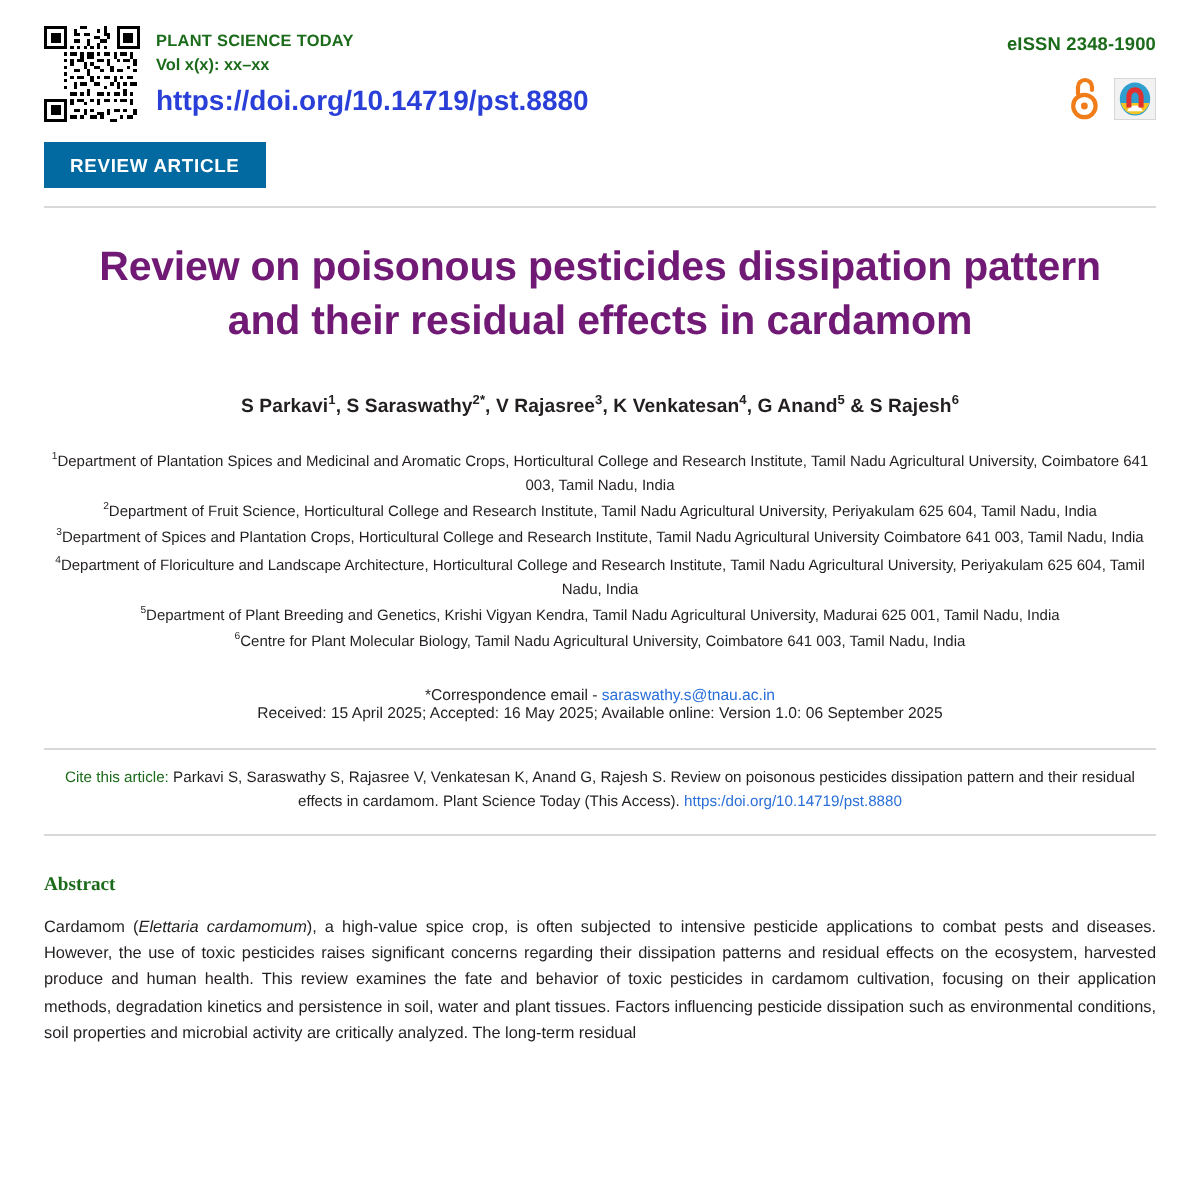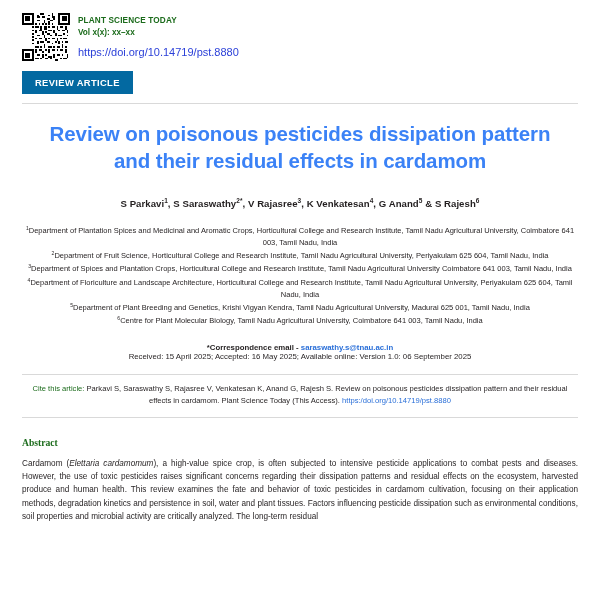--- a/index.html
+++ b/index.html
@@ -50,22 +50,22 @@
     font-weight: bold;
     color: #1b6b1b;
     letter-spacing: .15px;
   }
   .journal-vol {
     font-size: 8.2px;
     font-weight: bold;
     color: #1b6b1b;
   }
   .journal-doi {
-    font-size: 11px;
-    font-weight: normal;
+    font-size: 14px;
+    font-weight: bold;
     color: #2a3fd8;
     text-decoration: none;
     display: inline-block;
   }
   .masthead-right {
     text-align: right;
     padding-top: 4px;
   }
   .eissn {
     font-size: 9.2px;
@@ -99,21 +99,21 @@
   .rule {
     border: 0;
     border-top: 1px solid #d9d9d9;
     margin: 0;
   }
   .rule-top { margin-top: 9px; }
 
   
   .title {
     text-align: center;
-    color: #3b82f6;
+    color: #701a75;
     font-size: 20.5px;
     font-weight: bold;
     line-height: 1.32;
     margin: 16px 8px 0 8px;
     letter-spacing: -.1px;
   }
 
   
   .authors {
     text-align: center;
@@ -135,21 +135,20 @@
     line-height: 1.62;
     color: #231f20;
     margin: 0 2px 1px 2px;
   }
 
   
   .correspondence {
     text-align: center;
     font-size: 7.8px;
     margin-top: 16px;
-    font-weight: bold;
   }
   .corr-email {
     color: #2a6fd8;
     text-decoration: none;
   }
   .dates {
     text-align: center;
     font-size: 7.8px;
     color: #231f20;
   }
@@ -321,20 +320,37 @@
           <rect x="25" y="27" width="2" height="1"></rect>
         </g>
       </svg>
       <div class="journal-lines">
         <div class="journal-name">PLANT SCIENCE TODAY</div>
         <div class="journal-vol">Vol x(x): xx–xx</div>
         <a class="journal-doi" href="#">https://doi.org/10.14719/pst.8880</a>
       </div>
     </div>
 
+    <div class="masthead-right">
+      <div class="eissn">eISSN 2348-1900</div>
+      <div class="badges">
+        <svg class="oa-icon" width="15" height="22" viewBox="0 0 15 22">
+          <path d="M4 9 V5.5 A3.5 3.5 0 0 1 11 5.5 V7" fill="none" stroke="#f07d1a" stroke-width="2.1" stroke-linecap="round"></path>
+          <circle cx="7.2" cy="15" r="5.6" fill="none" stroke="#f07d1a" stroke-width="2.1"></circle>
+          <circle cx="7.2" cy="15" r="1.7" fill="#f07d1a"></circle>
+        </svg>
+        <svg class="logo-icon" width="21" height="21" viewBox="0 0 21 21">
+          <rect x="0" y="0" width="21" height="21" fill="#f2f2f2" stroke="#d0d0d0" stroke-width="0.8"></rect>
+          <ellipse cx="10.5" cy="10.5" rx="7.6" ry="8.3" fill="#2f9fd0"></ellipse>
+          <path d="M3.3 12.5 a7.6 8.3 0 0 0 14.4 0 Z" fill="#f3c423"></path>
+          <path d="M6.6 16.6 a4.2 4.6 0 0 1 7.8 0 Z" fill="#ffffff"></path>
+          <path d="M10.5 4.6 c2.6 0 4.3 2.1 4.3 4.8 v5.4 h-2.5 V9.4 c0-1.2-0.8-2.1-1.8-2.1 s-1.8 0.9-1.8 2.1 v5.4 H6.2 V9.4 C6.2 6.7 7.9 4.6 10.5 4.6 Z" fill="#e03030"></path>
+        </svg>
+      </div>
+    </div>
   </div>
 
   <div class="article-type">REVIEW ARTICLE</div>
 
   <hr class="rule rule-top">
 
   
   <h1 class="title">Review on poisonous pesticides dissipation pattern and their residual effects in cardamom</h1>
 
   

